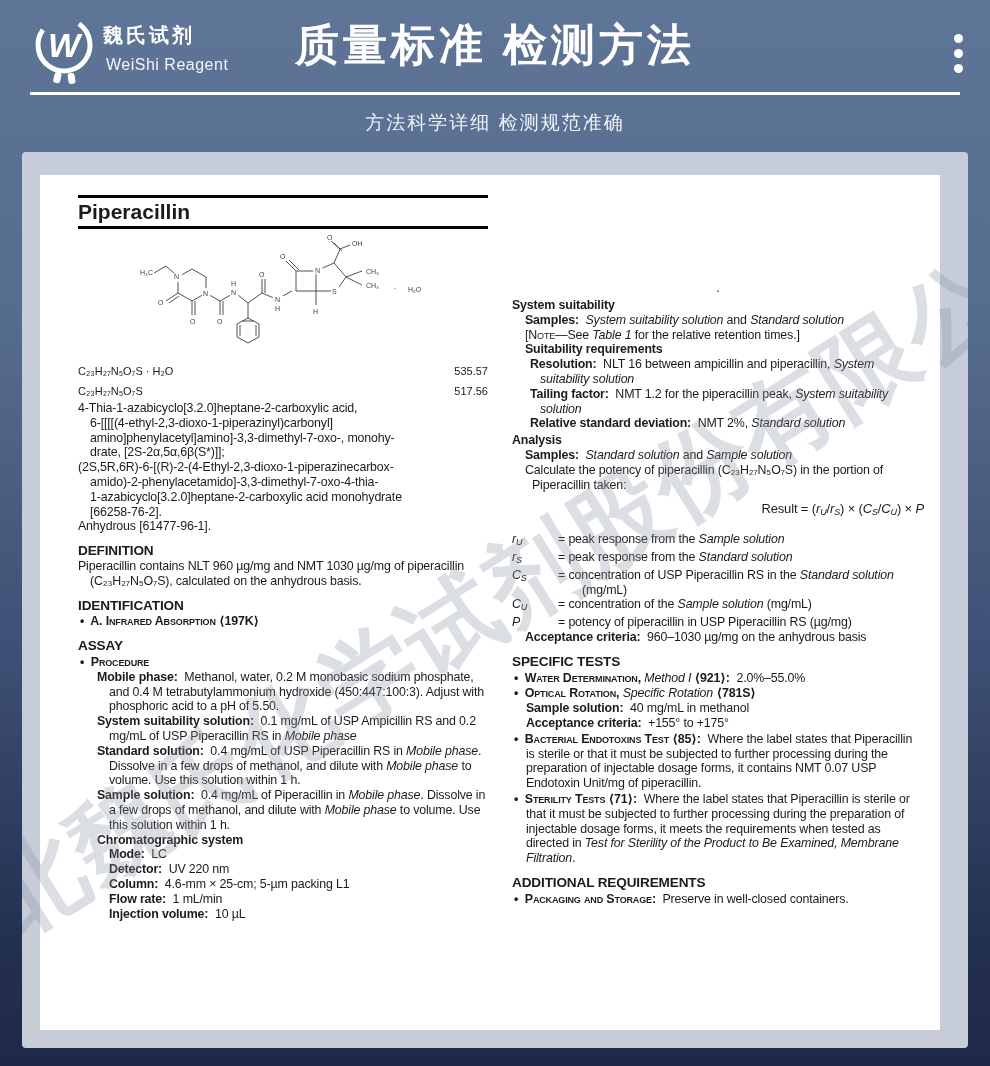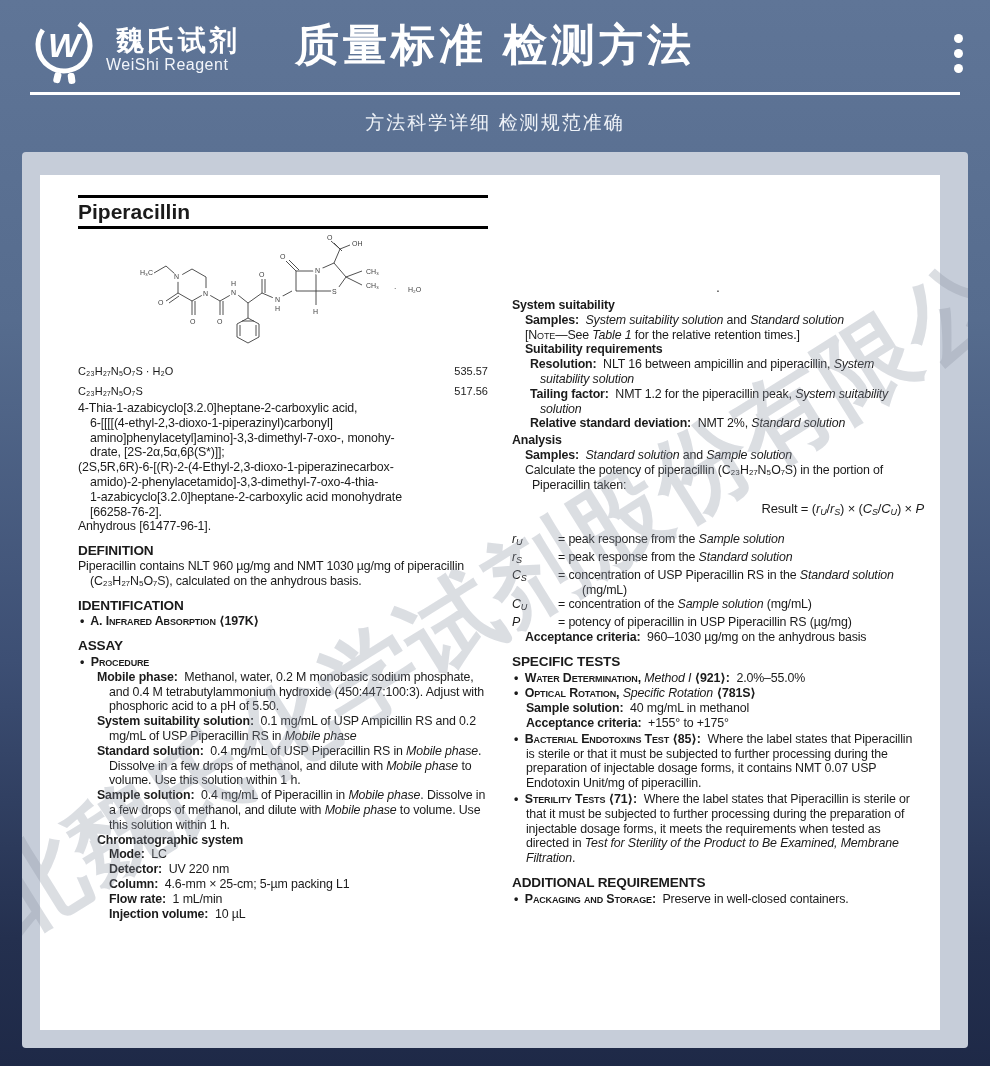--- a/index.html
+++ b/index.html
@@ -6,21 +6,21 @@
   body{
     width:990px;height:1066px;overflow:hidden;
     font-family:"Liberation Sans","DejaVu Sans",sans-serif;
     background:linear-gradient(180deg,#5f7597 0%,#566c8e 30%,#3d4f74 62%,#24304f 88%,#1e2947 100%);
   }
   .page{position:relative;width:990px;height:1066px;}
 
   
   .header{position:absolute;top:0;left:0;width:990px;height:152px;}
   .logo{position:absolute;left:28px;top:12px;width:72px;height:76px;}
-  .brand-cn{position:absolute;left:116px;top:22px;font-size:28px;font-weight:bold;color:#fff;letter-spacing:3px;}
+  .brand-cn{position:absolute;left:103px;top:22px;font-size:20px;font-weight:bold;color:#fff;letter-spacing:3px;}
   .brand-en{position:absolute;left:106px;top:56px;font-size:16px;color:#f2f5fa;letter-spacing:.5px;}
   .main-title{position:absolute;left:0;top:16px;width:990px;text-align:center;
     font-size:44px;font-weight:bold;color:#fff;letter-spacing:4px;}
   .kebab{position:absolute;right:26px;top:34px;width:10px;cursor:pointer;}
   .kebab i{display:block;width:9px;height:9px;border-radius:50%;background:#fff;margin:0 0 6px 0;}
   .hrule{position:absolute;left:30px;top:92px;width:930px;height:3px;background:#fff;}
   .subtitle{position:absolute;left:0;top:110px;width:990px;text-align:center;
     font-size:19px;color:#eef2f8;letter-spacing:2px;}
 
   

